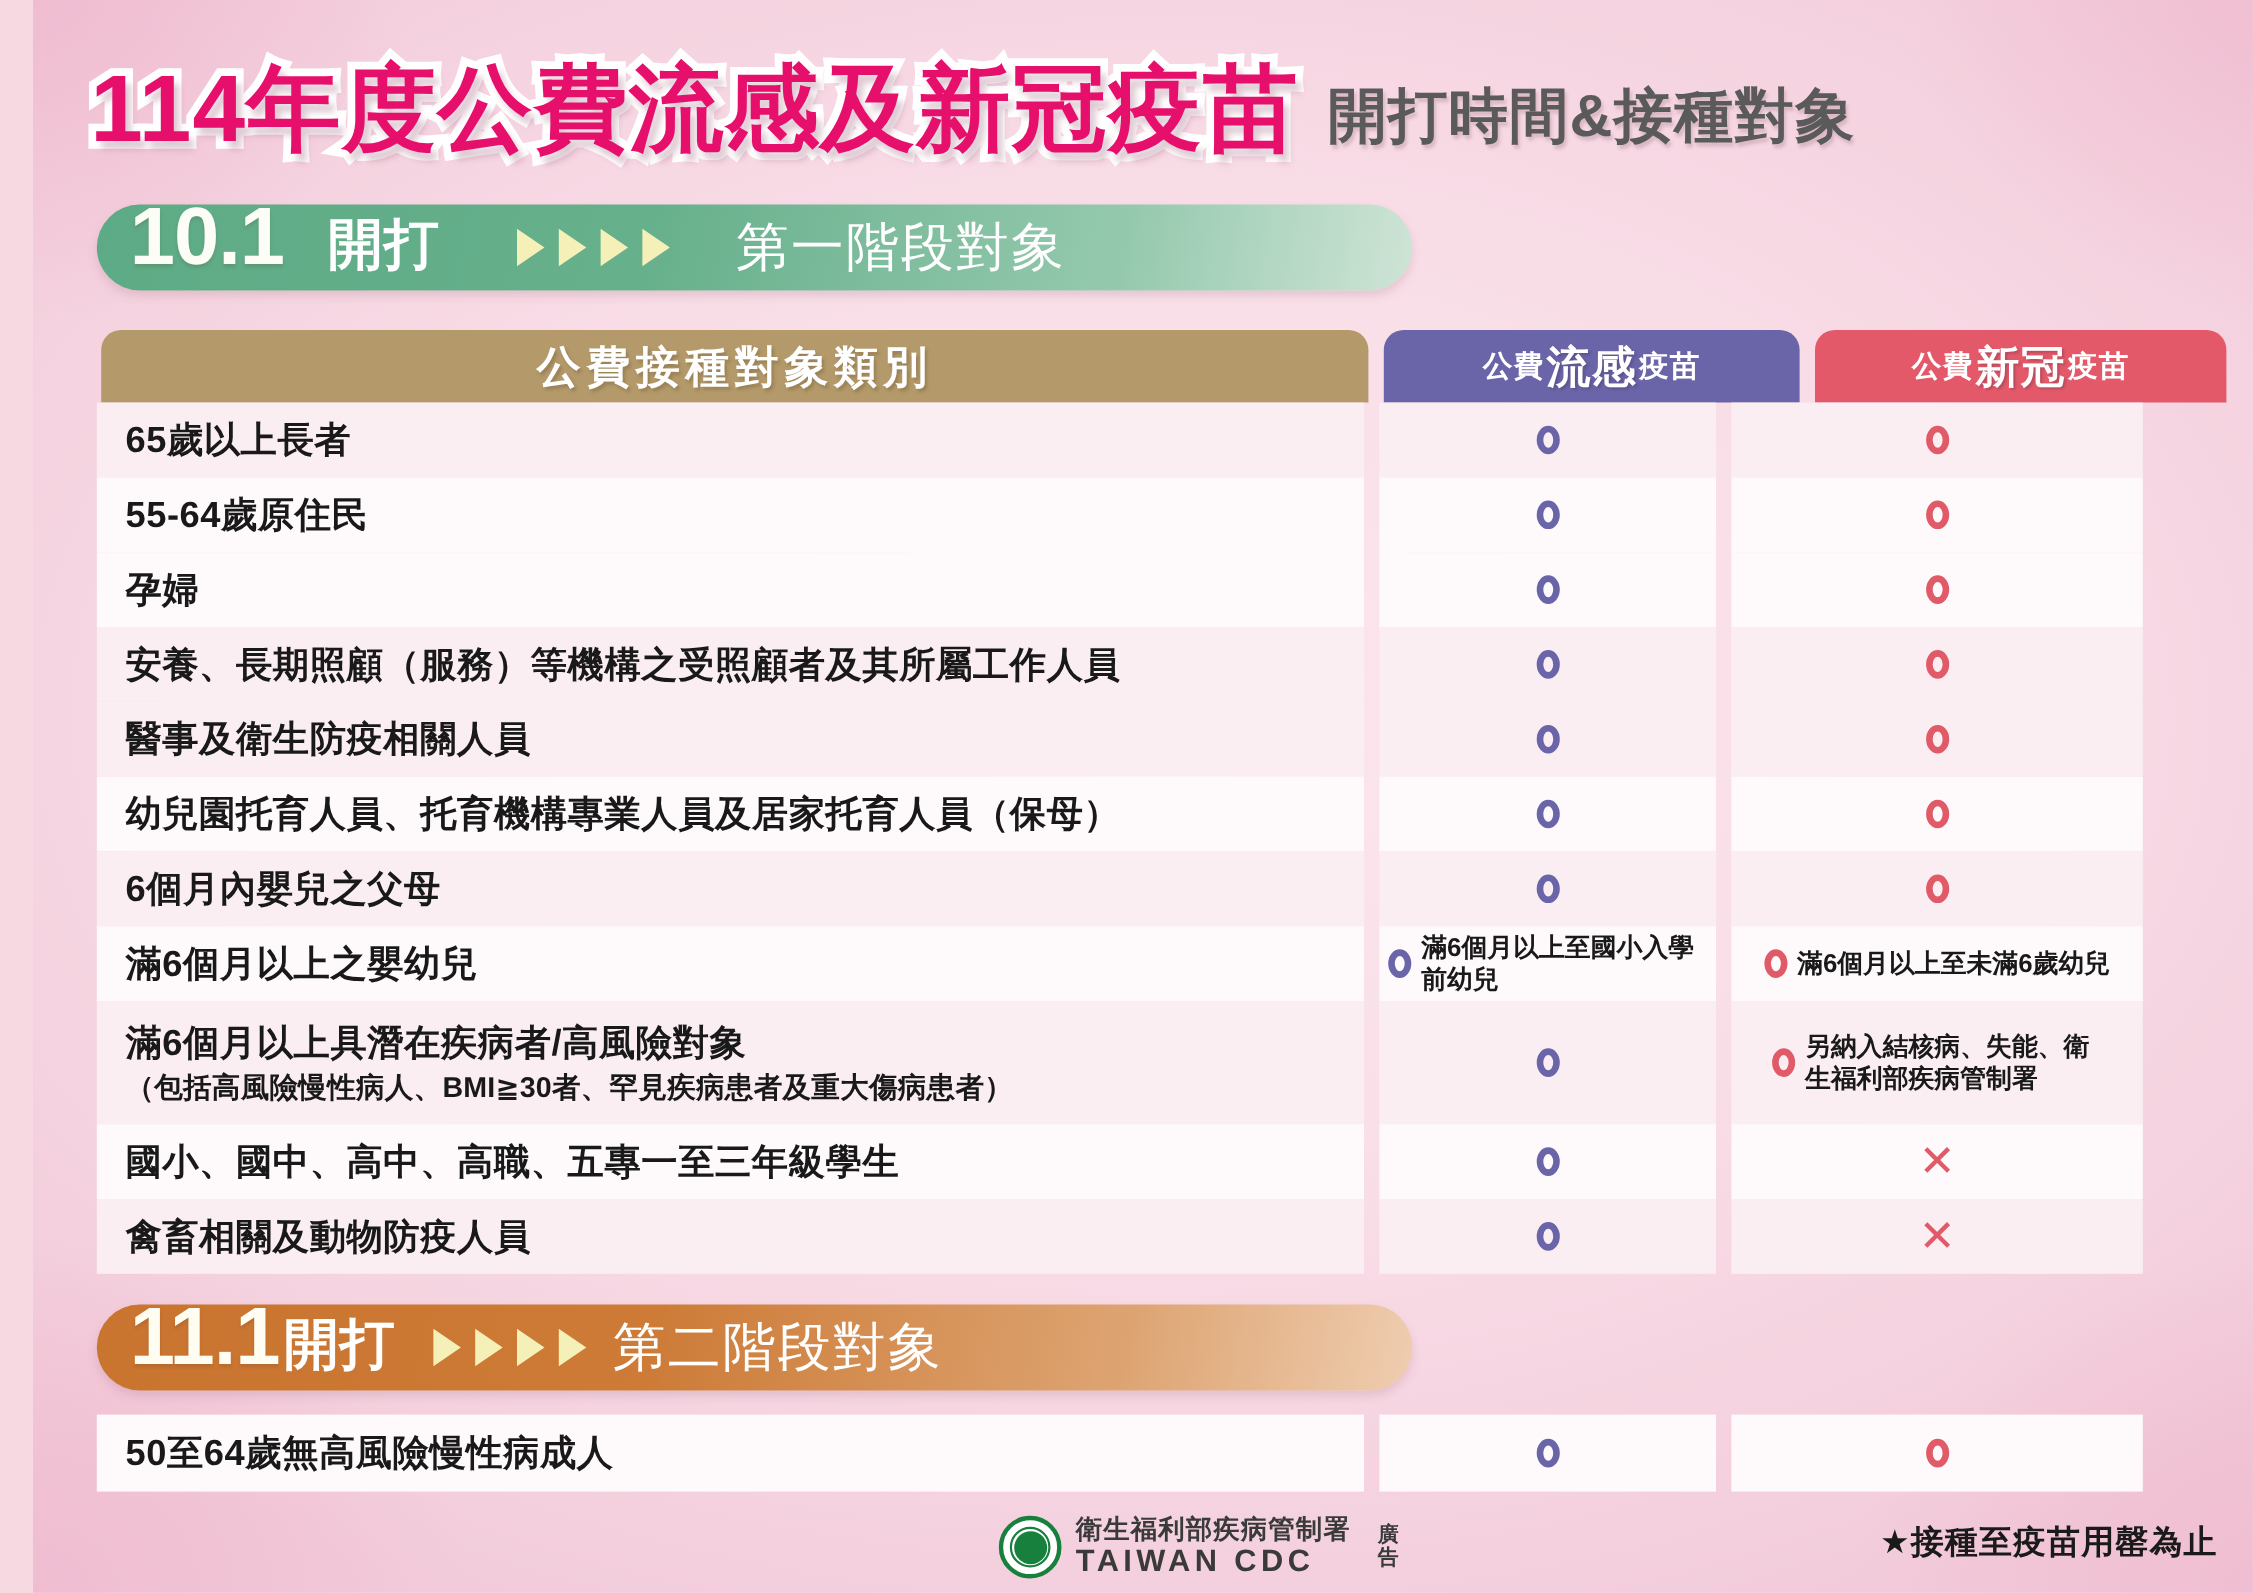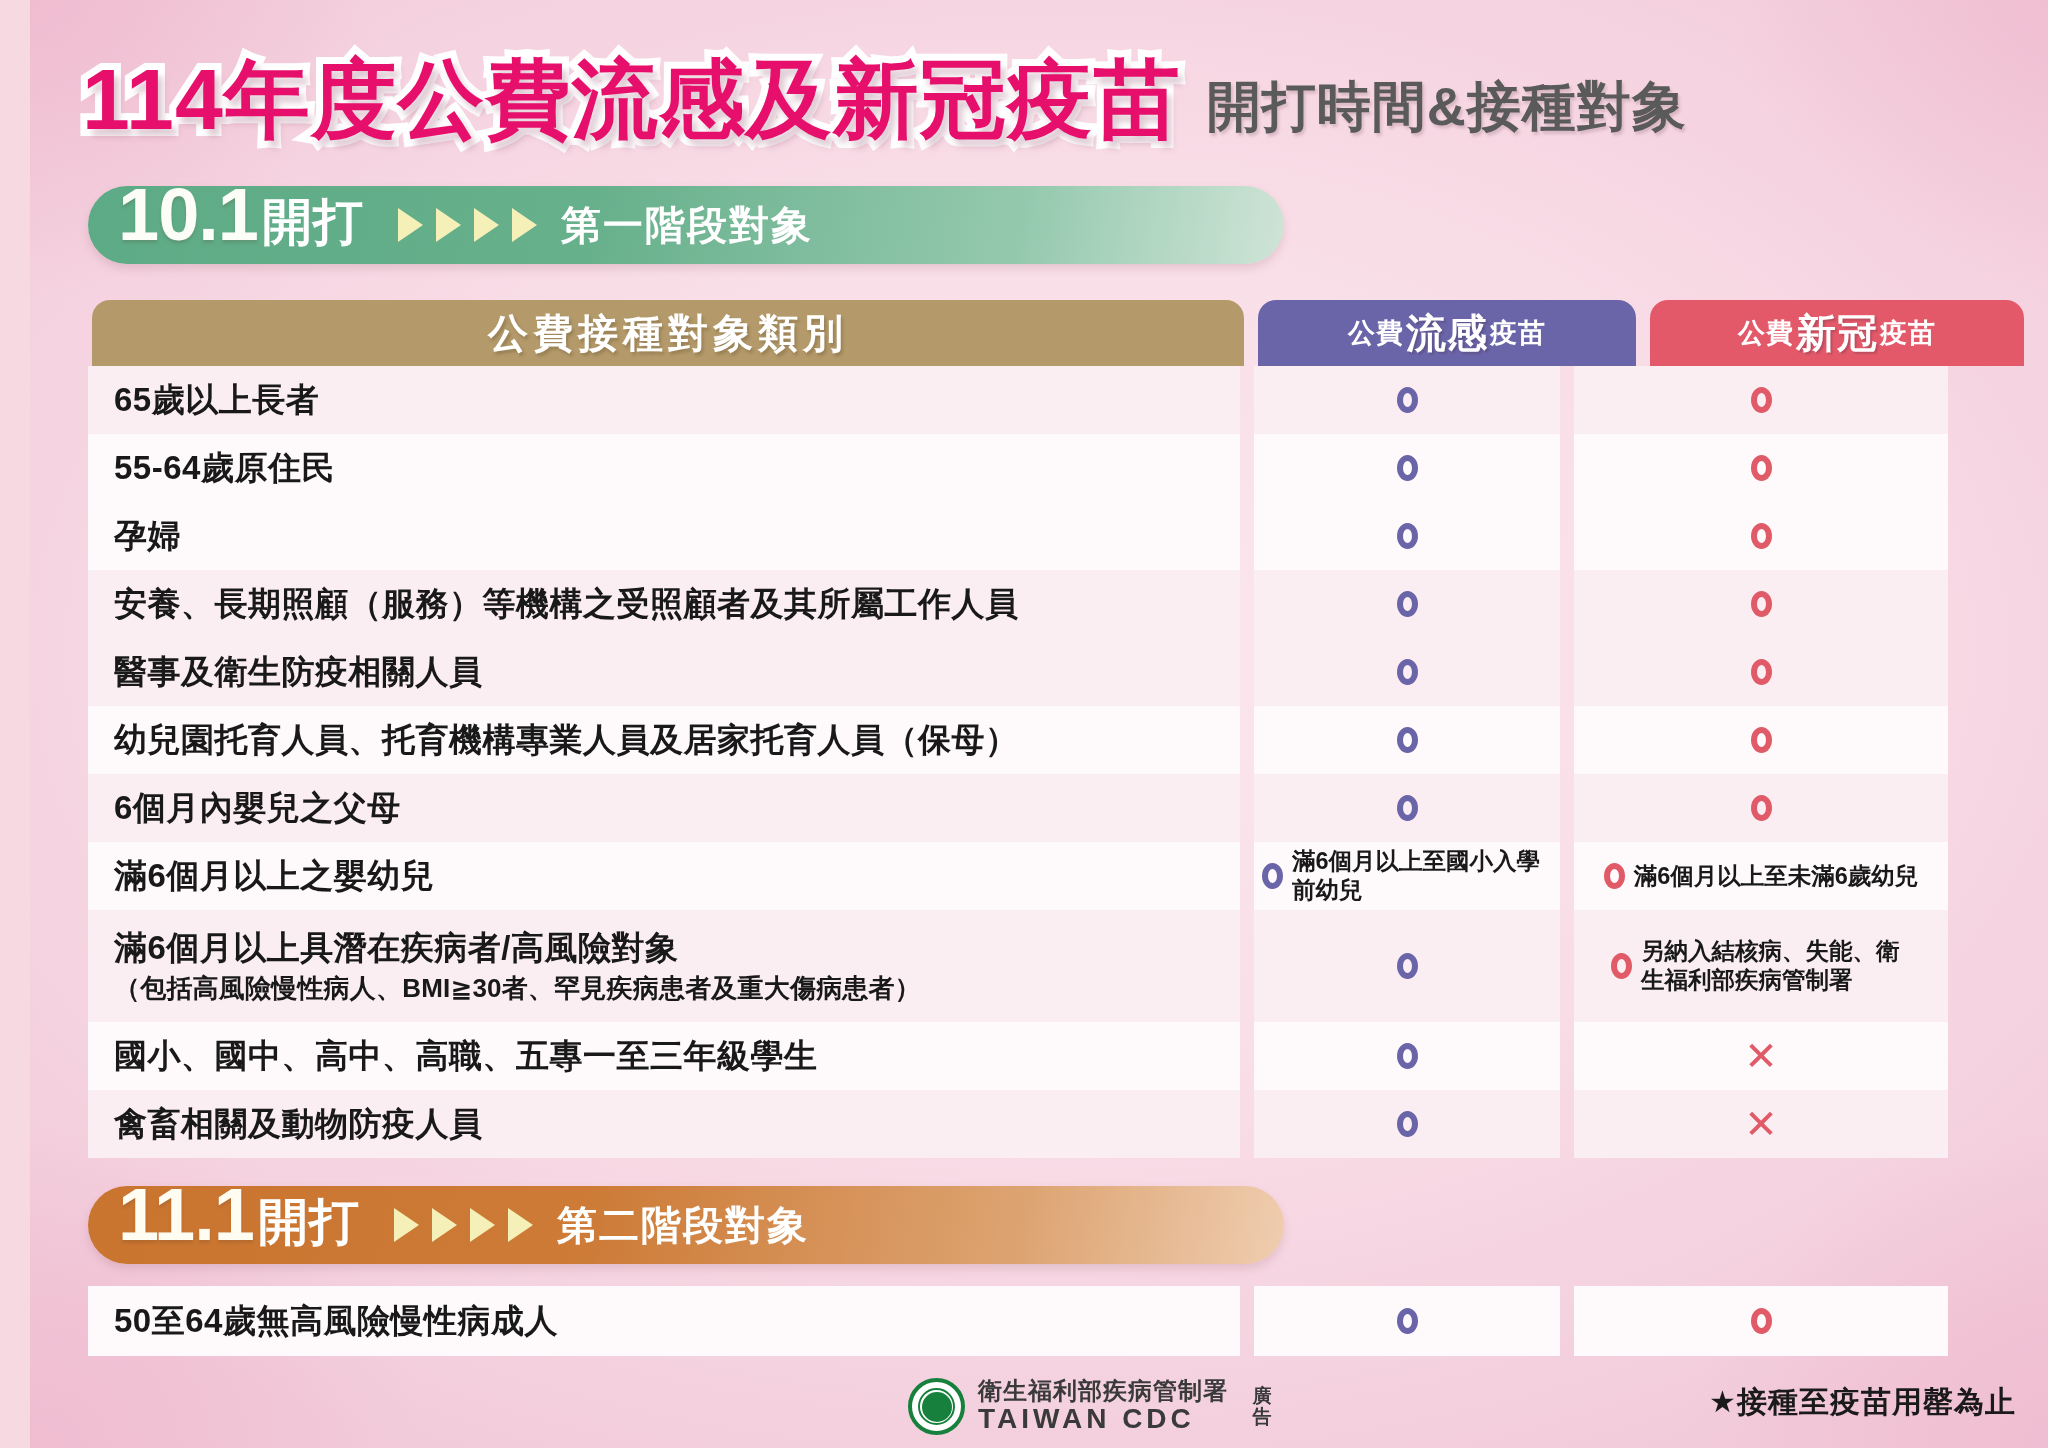--- a/index.html
+++ b/index.html
@@ -78,20 +78,21 @@
     border-radius: 42px;
     display: flex;
     align-items: center;
     padding-left: 30px;
     box-sizing: border-box;
     box-shadow: 0 5px 9px rgba(160,110,125,.22);
   }
   .banner.green {
     top: 186px;
     background: linear-gradient(100deg, #5dab86 0%, #67b08c 42%, #95c9ae 78%, #cfe4d6 100%);
+    gap: 36px;
   }
   .banner.orange {
     top: 1186px;
     background: linear-gradient(100deg, #c9742f 0%, #cd7b37 42%, #dda472 78%, #efcdb0 100%);
   }
   .banner-date {
     font-size: 74px;
     font-weight: bold;
     color: #fffdf2;
     line-height: 1;
@@ -120,22 +121,22 @@
     margin-right: 24px;
     align-items: center;
   }
   .arrow {
     width: 0; height: 0;
     border-left: 25px solid #f5efb8;
     border-top: 17px solid transparent;
     border-bottom: 17px solid transparent;
   }
   .banner-phase {
-    font-size: 40px;
-    font-weight: bold;
+    font-size: 48px;
+    font-weight: normal;
     color: #ffffff;
     letter-spacing: 2px;
     white-space: nowrap;
   }
 
   
   .thead {
     position: absolute;
     left: 62px;
     top: 300px;

